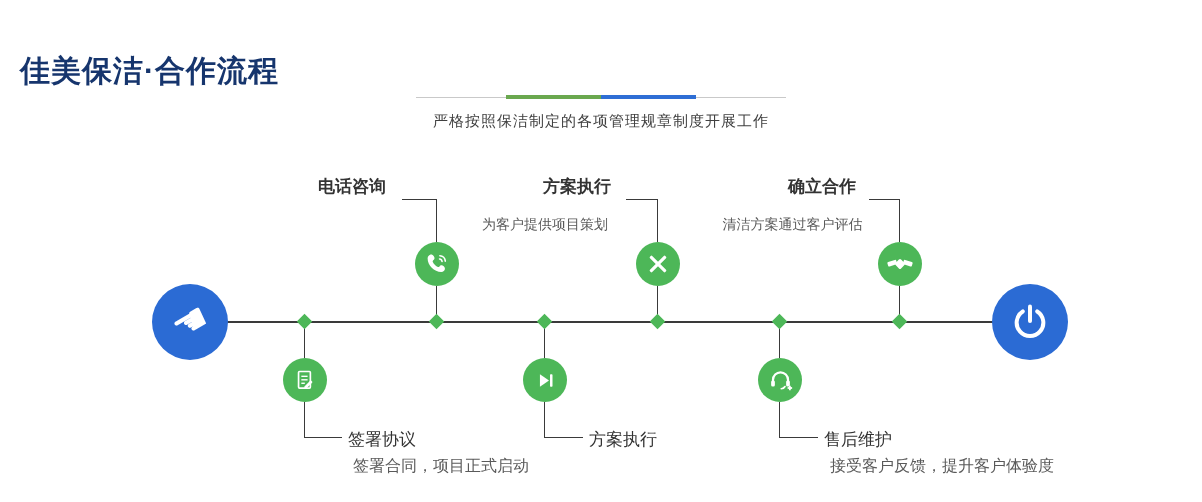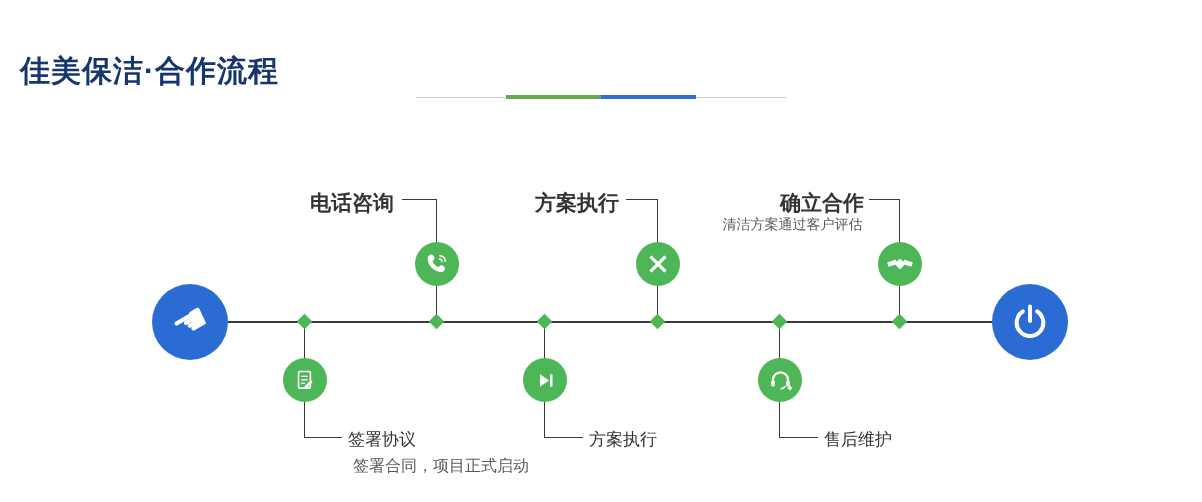--- a/index.html
+++ b/index.html
@@ -16,34 +16,35 @@
   .hline{position:absolute;left:190px;top:321px;width:840px;height:2px;background:#3a3a3a;z-index:1;}
   .vline{position:absolute;width:1px;background:#3a3a3a;z-index:1;}
   .hconn{position:absolute;height:1px;background:#3a3a3a;z-index:1;}
   .diamond{position:absolute;width:11px;height:11px;background:#4db758;transform:rotate(45deg);z-index:2;}
   .big-circle{position:absolute;width:76px;height:76px;border-radius:50%;background:#2b6bd4;
               display:flex;align-items:center;justify-content:center;z-index:3;}
   .step-circle{position:absolute;width:44px;height:44px;border-radius:50%;background:#4db758;
                display:flex;align-items:center;justify-content:center;z-index:3;}
   .hand{font-size:40px;color:#fff;line-height:1;transform:rotate(-30deg);
         font-family:"DejaVu Sans",sans-serif;}
-  .top-title{position:absolute;top:189px;font-size:21px;font-weight:bold;color:#333;text-align:center;z-index:2;}
+  .top-title{position:absolute;top:175px;font-size:17px;font-weight:bold;color:#333;text-align:center;z-index:2;}
   .top-desc{position:absolute;top:216px;font-size:14px;color:#5a5a5a;text-align:center;z-index:2;}
   .bot-title{position:absolute;top:428px;font-size:17px;font-weight:normal;color:#333;z-index:2;}
   .bot-desc{position:absolute;top:456px;font-size:16px;color:#5a5a5a;z-index:2;}
 </style>
 </head>
 <body>
 
 <div class="canvas">
 
   <div class="title">佳美保洁·合作流程</div>
   <div class="divider-base"></div>
   <div class="divider-seg divider-green"></div>
   <div class="divider-seg divider-blue"></div>
+  <div class="subtitle">严格按照保洁制定的各项管理规章制度开展工作</div>
 
   <div class="hline"></div>
 
   <div class="vline" style="left:436px;top:286px;height:36px;"></div>
   <div class="vline" style="left:657px;top:286px;height:36px;"></div>
   <div class="vline" style="left:899px;top:286px;height:36px;"></div>
 
   <div class="hconn" style="left:402px;top:199px;width:35px;"></div>
   <div class="vline" style="left:436px;top:199px;height:43px;"></div>
   <div class="hconn" style="left:626px;top:199px;width:32px;"></div>
@@ -125,21 +126,23 @@
       <rect x="5.5" y="18" width="5" height="8" rx="2" fill="#fff"></rect>
       <rect x="25.5" y="18" width="5" height="8" rx="2" fill="#fff"></rect>
       <path d="M24 26 a6 6 0 0 1 -5 3" fill="none" stroke="#fff" stroke-width="2.2" stroke-linecap="round"></path>
       <line x1="27.5" y1="28" x2="33.5" y2="28" stroke="#fff" stroke-width="2.4"></line>
       <line x1="30.5" y1="25" x2="30.5" y2="31" stroke="#fff" stroke-width="2.4"></line>
     </svg>
   </div>
 
   <div class="top-title" style="left:307px;width:90px;">电话咨询</div>
   <div class="top-title" style="left:532px;width:90px;">方案执行</div>
+  <div class="top-desc" style="left:455px;width:180px;">为客户提供项目策划</div>
   <div class="top-title" style="left:777px;width:90px;">确立合作</div>
   <div class="top-desc" style="left:705px;width:175px;">清洁方案通过客户评估</div>
 
   <div class="bot-title" style="left:348px;">签署协议</div>
   <div class="bot-desc" style="left:353px;">签署合同，项目正式启动</div>
   <div class="bot-title" style="left:589px;">方案执行</div>
   <div class="bot-title" style="left:824px;">售后维护</div>
+  <div class="bot-desc" style="left:830px;">接受客户反馈，提升客户体验度</div>
 
 </div>
 
 </body></html>

